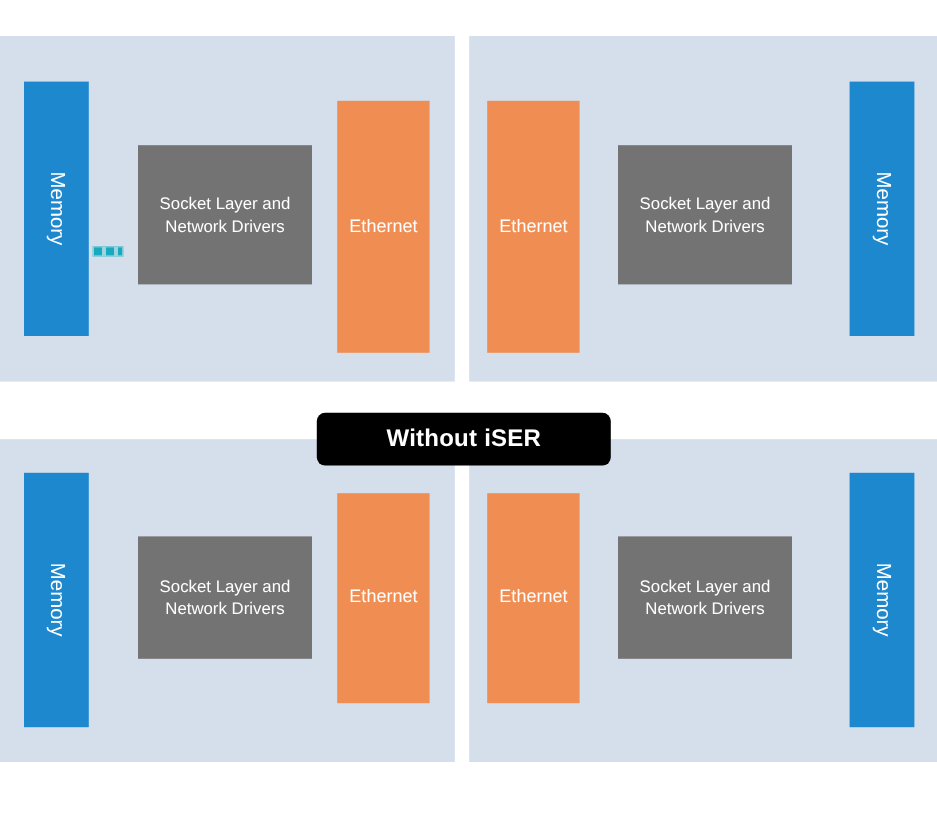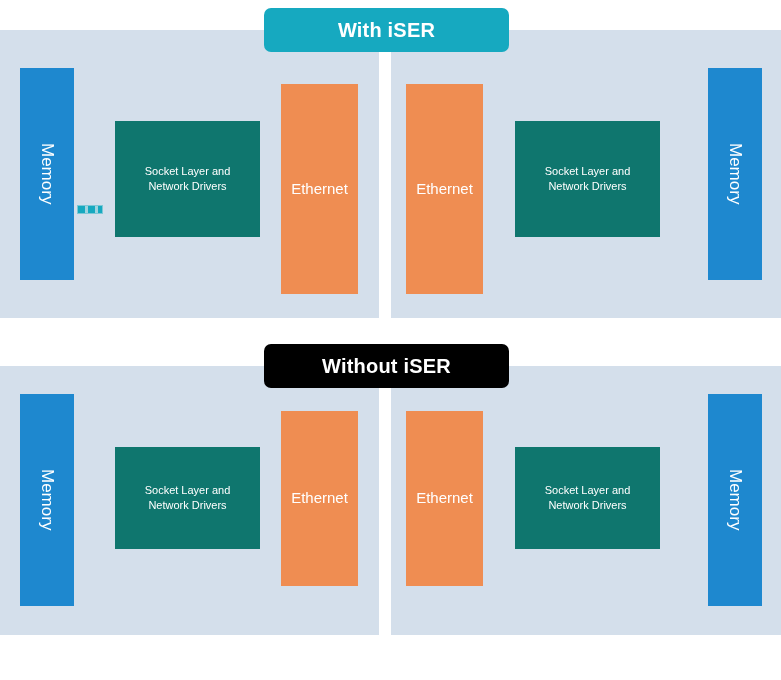--- a/index.html
+++ b/index.html
@@ -80,22 +80,22 @@
   .block-memory {
     background: #1e88cf;
     font-size: 17px;
   }
   .block-memory .vtext {
     writing-mode: vertical-rl;
     text-orientation: mixed;
     white-space: nowrap;
   }
   .block-socket {
-    background: #0f766e;
-    font-size: 11px;
+    background: #737373;
+    font-size: 14px;
     padding: 0 8px;
   }
   .block-ethernet {
     background: #ef8d52;
     font-size: 15px;
   }
 
   
   .connector {
     position: absolute;
@@ -145,23 +145,20 @@
       <span>
         <span>Socket Layer and</span><br>
         <span>Network Drivers</span>
       </span>
     </div>
 
     <div class="block block-memory" style="left:708px; top:38px; width:54px; height:212px;">
       <span class="vtext">Memory</span>
     </div>
 
-    <div class="title-pill title-with">
-      <span>With iSER</span>
-    </div>
   </div>
 
   <div class="section" id="section-without" style="top:366px; height:269px;">
 
     <div class="section-panels">
       <div class="panel panel-left"></div>
       <div class="panel panel-right"></div>
     </div>
 
     <div class="block block-memory" style="left:20px; top:28px; width:54px; height:212px;">

